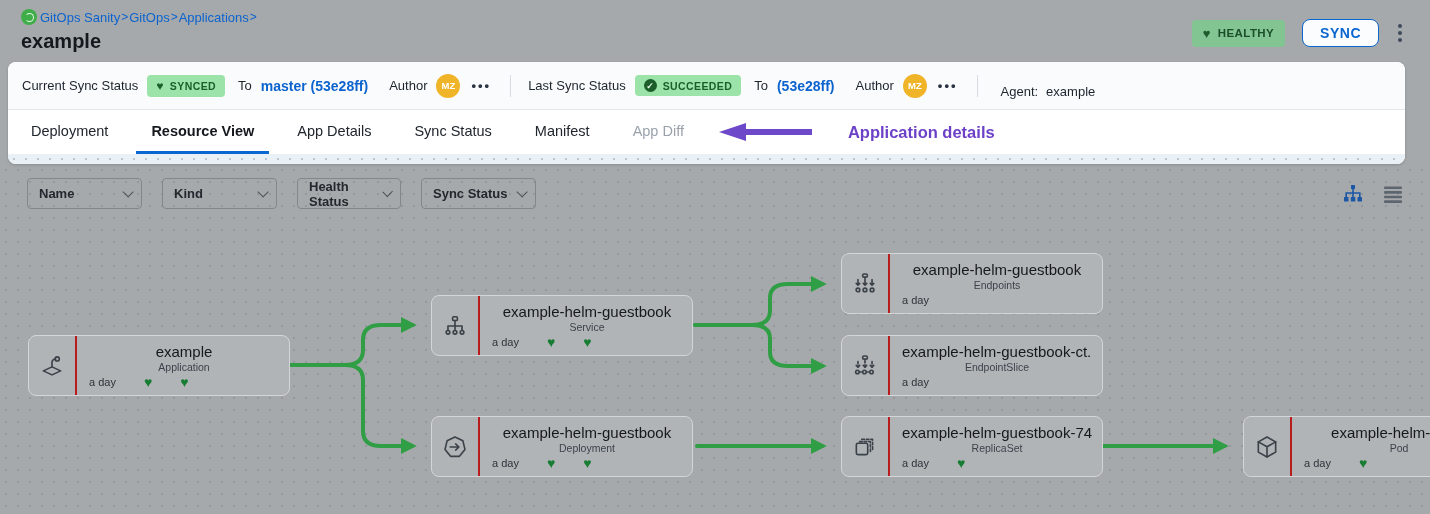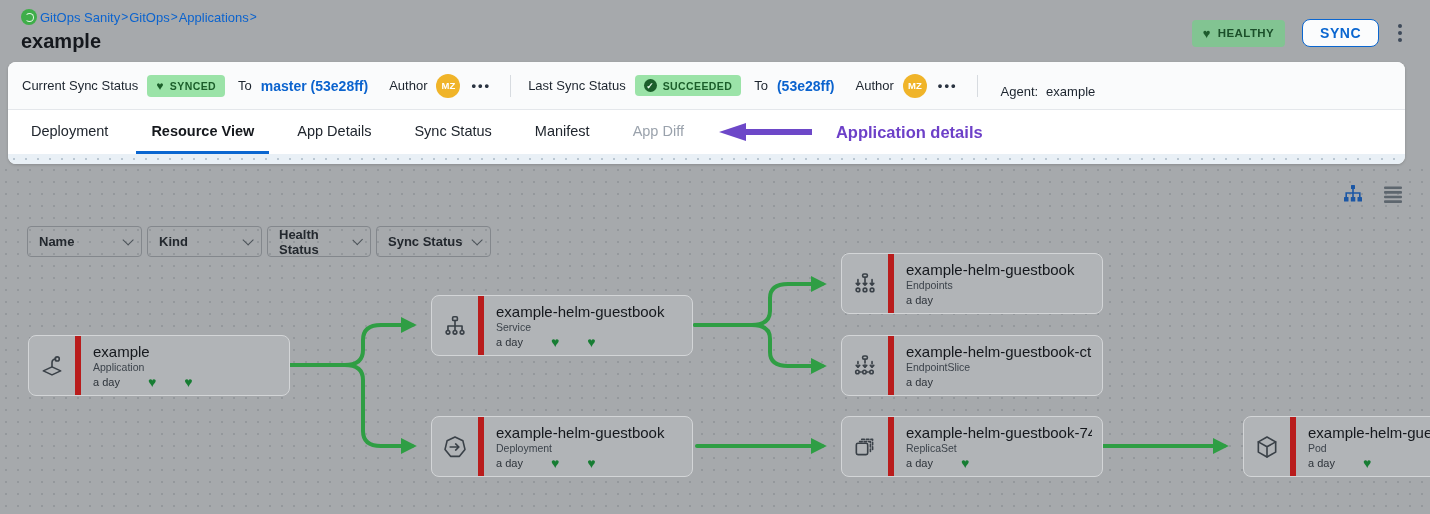--- a/index.html
+++ b/index.html
@@ -86,40 +86,40 @@
   
   .canvas {
     position:absolute; top:164px; left:0; right:0; bottom:0;
     background:#a6a9ac;
     background-image:radial-gradient(circle, #94989c 1.1px, transparent 1.1px);
     background-size:12px 12px;
   }
   .connector-layer { position:absolute; top:0; left:0; z-index:1; pointer-events:none; }
 
   
-  .filters-row { position:absolute; top:178px; left:27px; display:flex; gap:5px; z-index:3;margin-top:48px; }
+  .filters-row { position:absolute; top:178px; left:27px; display:flex; gap:20px; z-index:3; }
   .filter-select {
     width:115px; height:31px; border:1px solid #83878c; border-radius:4px;
     display:flex; align-items:center; justify-content:space-between; padding:0 11px;
     font-size:13px; font-weight:700; color:#23282e; cursor:pointer;
   }
   .filter-select:nth-child(3) { width:104px; }
   .chev { width:8px; height:8px; border-right:1.7px solid #4b5258; border-bottom:1.7px solid #4b5258; transform:rotate(45deg) translateY(-3px); }
 
   .view-toggle { position:absolute; top:184px; right:27px; display:flex; gap:20px; z-index:3; }
   .view-toggle .vt { cursor:pointer; }
 
   
   .node {
     position:absolute; z-index:2; width:262px; height:61px;
     background:#b1b4b7; border:1px solid #d3d5d7; border-radius:8px;
     display:flex; align-items:stretch; cursor:pointer;
   }
   .node-icon { width:46px; display:flex; align-items:center; justify-content:center; color:#3a4148; }
-  .node-body { flex:1; border-left:6px solid #b91c1c; padding:7px 10px 6px 12px; overflow:hidden; }
+  .node-body { flex:1; border-left:2px solid #b91c1c; padding:7px 10px 6px 12px; overflow:hidden;text-align:center; }
   .node-title { font-size:15px; color:#15181d; white-space:nowrap; overflow:hidden; }
   .node-kind { font-size:10.5px; color:#3c434b; margin-top:1px; }
   .node-age-row { font-size:11px; color:#2d333a; margin-top:3px; display:flex; align-items:center; }
   .node-age-row .heart { color:#177d33; font-size:14px; margin-left:28px; line-height:10px; }
 
   svg.nicon { stroke:#3a4148; fill:none; stroke-width:1.5; stroke-linecap:round; stroke-linejoin:round; }
 </style>
 </head>
 <body>
 
@@ -200,21 +200,21 @@
 
   </div>
 
   <div class="tabs-row">
     <div class="tab">Deployment</div>
     <div class="tab active">Resource View</div>
     <div class="tab">App Details</div>
     <div class="tab">Sync Status</div>
     <div class="tab">Manifest</div>
     <div class="tab disabled">App Diff</div>
-    <span class="annot" style="gap:24px; margin-left:4px;">
+    <span class="annot" style="gap:36px; margin-left:4px;">
       <svg width="96" height="24" viewBox="0 0 96 24">
         <path d="M96,9 H30 V3 L3,12 L30,21 V15 H96 Z" fill="#6d48c8"></path>
       </svg>
       <span class="annot-text">Application details</span>
     </span>
   </div>
 
   <div class="card-bottom-band"></div>
 </div>
 

